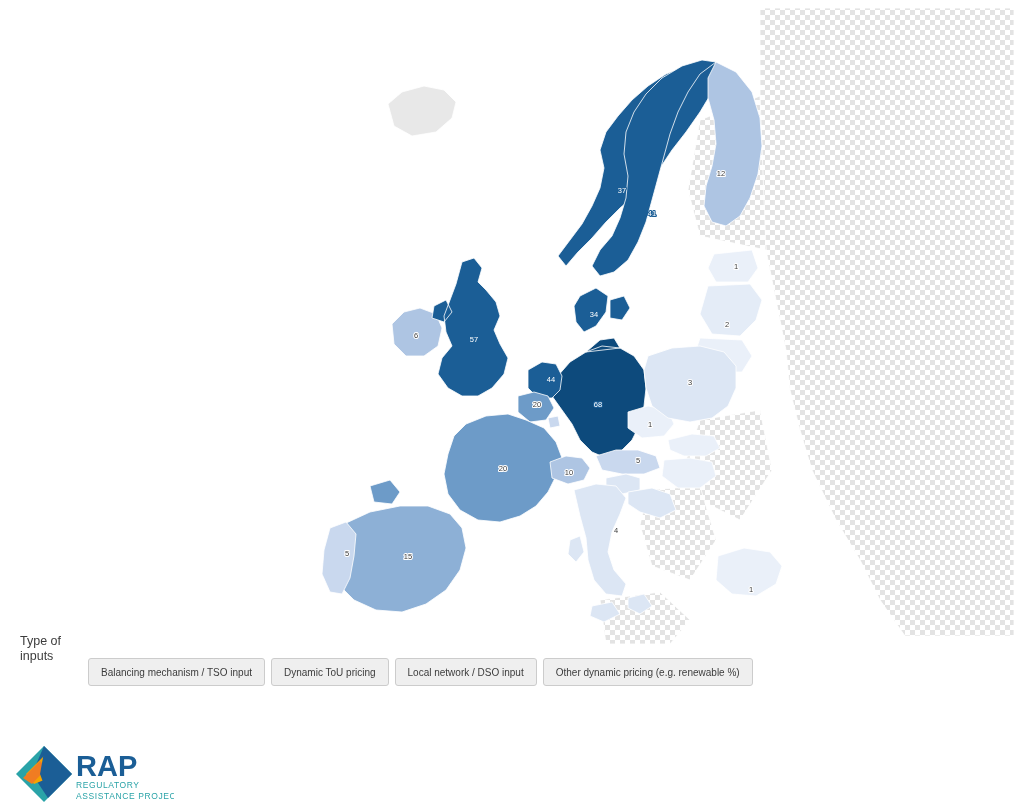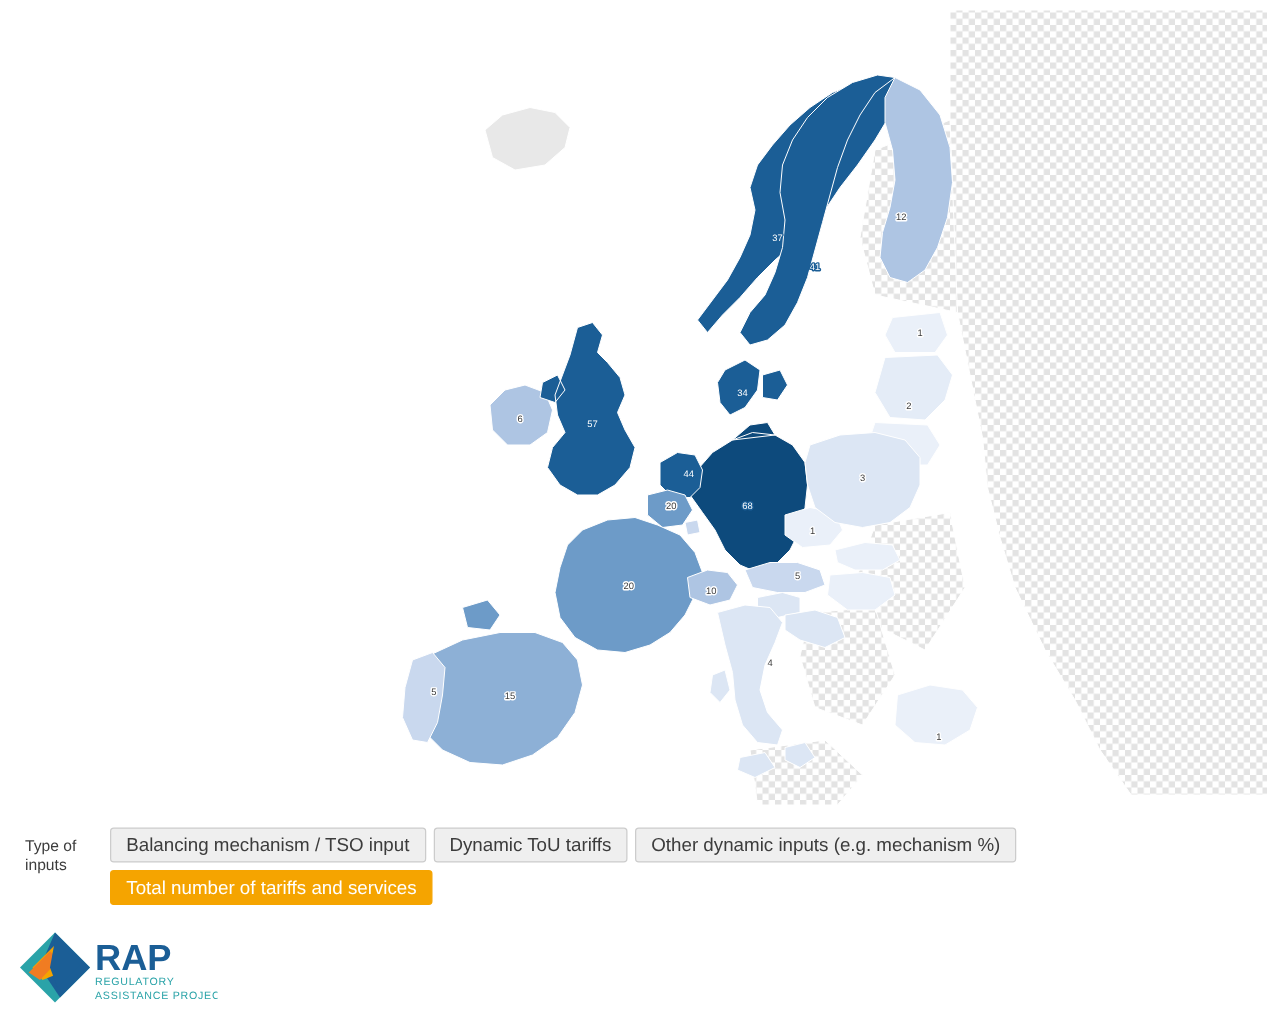--- a/index.html
+++ b/index.html
@@ -28,42 +28,43 @@
     dominant-baseline:middle;
     paint-order:stroke;
     stroke-width:2.2px;
     stroke-linejoin:round;
   }
   .lbl-dark { fill:#ffffff; stroke:#1b5e96; }
   .lbl-light { fill:#3c3c3c; stroke:#ffffff; }
 
   
   #controls {
-    position:absolute; left:0; top:656px; width:1020px; height:76px;
+    position:absolute; left:0; top:620px; width:1020px; height:76px;
   }
   #controls-label {
     position:absolute; left:20px; top:14px;
     width:62px;
     font-size:12.5px; line-height:15px; color:#3c3c3c;
   }
   #btn-rows {
     position:absolute; left:88px; top:6px; width:900px;
   }
   .btn-row { display:flex; gap:6px; margin-bottom:6px; }
   .filter-btn {
     display:inline-flex; align-items:center; justify-content:center;
     height:28px; padding:0 12px;
     font-family:"Liberation Sans", sans-serif;
-    font-size:15px;
+    font-size:10px;
     border:1px solid #cccccc;
     border-radius:3px;
     background:#efefef;
     color:#3c3c3c;
     cursor:pointer;
     white-space:nowrap;
+    margin-top:32px;
   }
   .filter-btn.active {
     background:#F5A400;
     border-color:#F5A400;
     color:#ffffff;
   }
 
   
   #footer {
     position:absolute; left:0; top:736px; width:1020px; height:76px;
@@ -182,25 +183,25 @@
 </div>
 
 <div id="controls">
   <div id="controls-label">
     <div>Type of</div>
     <div>inputs</div>
   </div>
   <div id="btn-rows">
     <div class="btn-row" id="row1">
         <div class="filter-btn">Balancing mechanism / TSO input</div>
-        <div class="filter-btn">Dynamic ToU tariffs</div>
-        <div class="filter-btn">Other dynamic inputs (e.g. mechanism %)</div>
+        <div class="filter-btn">Dynamic ToU pricing</div>
+        <div class="filter-btn">Local network / DSO input</div>
+        <div class="filter-btn">Other dynamic pricing (e.g. renewable %)</div>
       </div>
     <div class="btn-row" id="row2">
-        <div class="filter-btn active">Total number of tariffs and services</div>
       </div>
   </div>
 </div>
 
 <div id="footer">
   <div id="logo">
     <svg viewBox="0 0 160 60" width="160" height="60">
       <g>
         <polygon points="30,2 58,30 30,58 2,30" fill="#2aa3a8"></polygon>
         <polygon points="30,2 58,30 34,54 18,30" fill="#1b5e96"></polygon>

